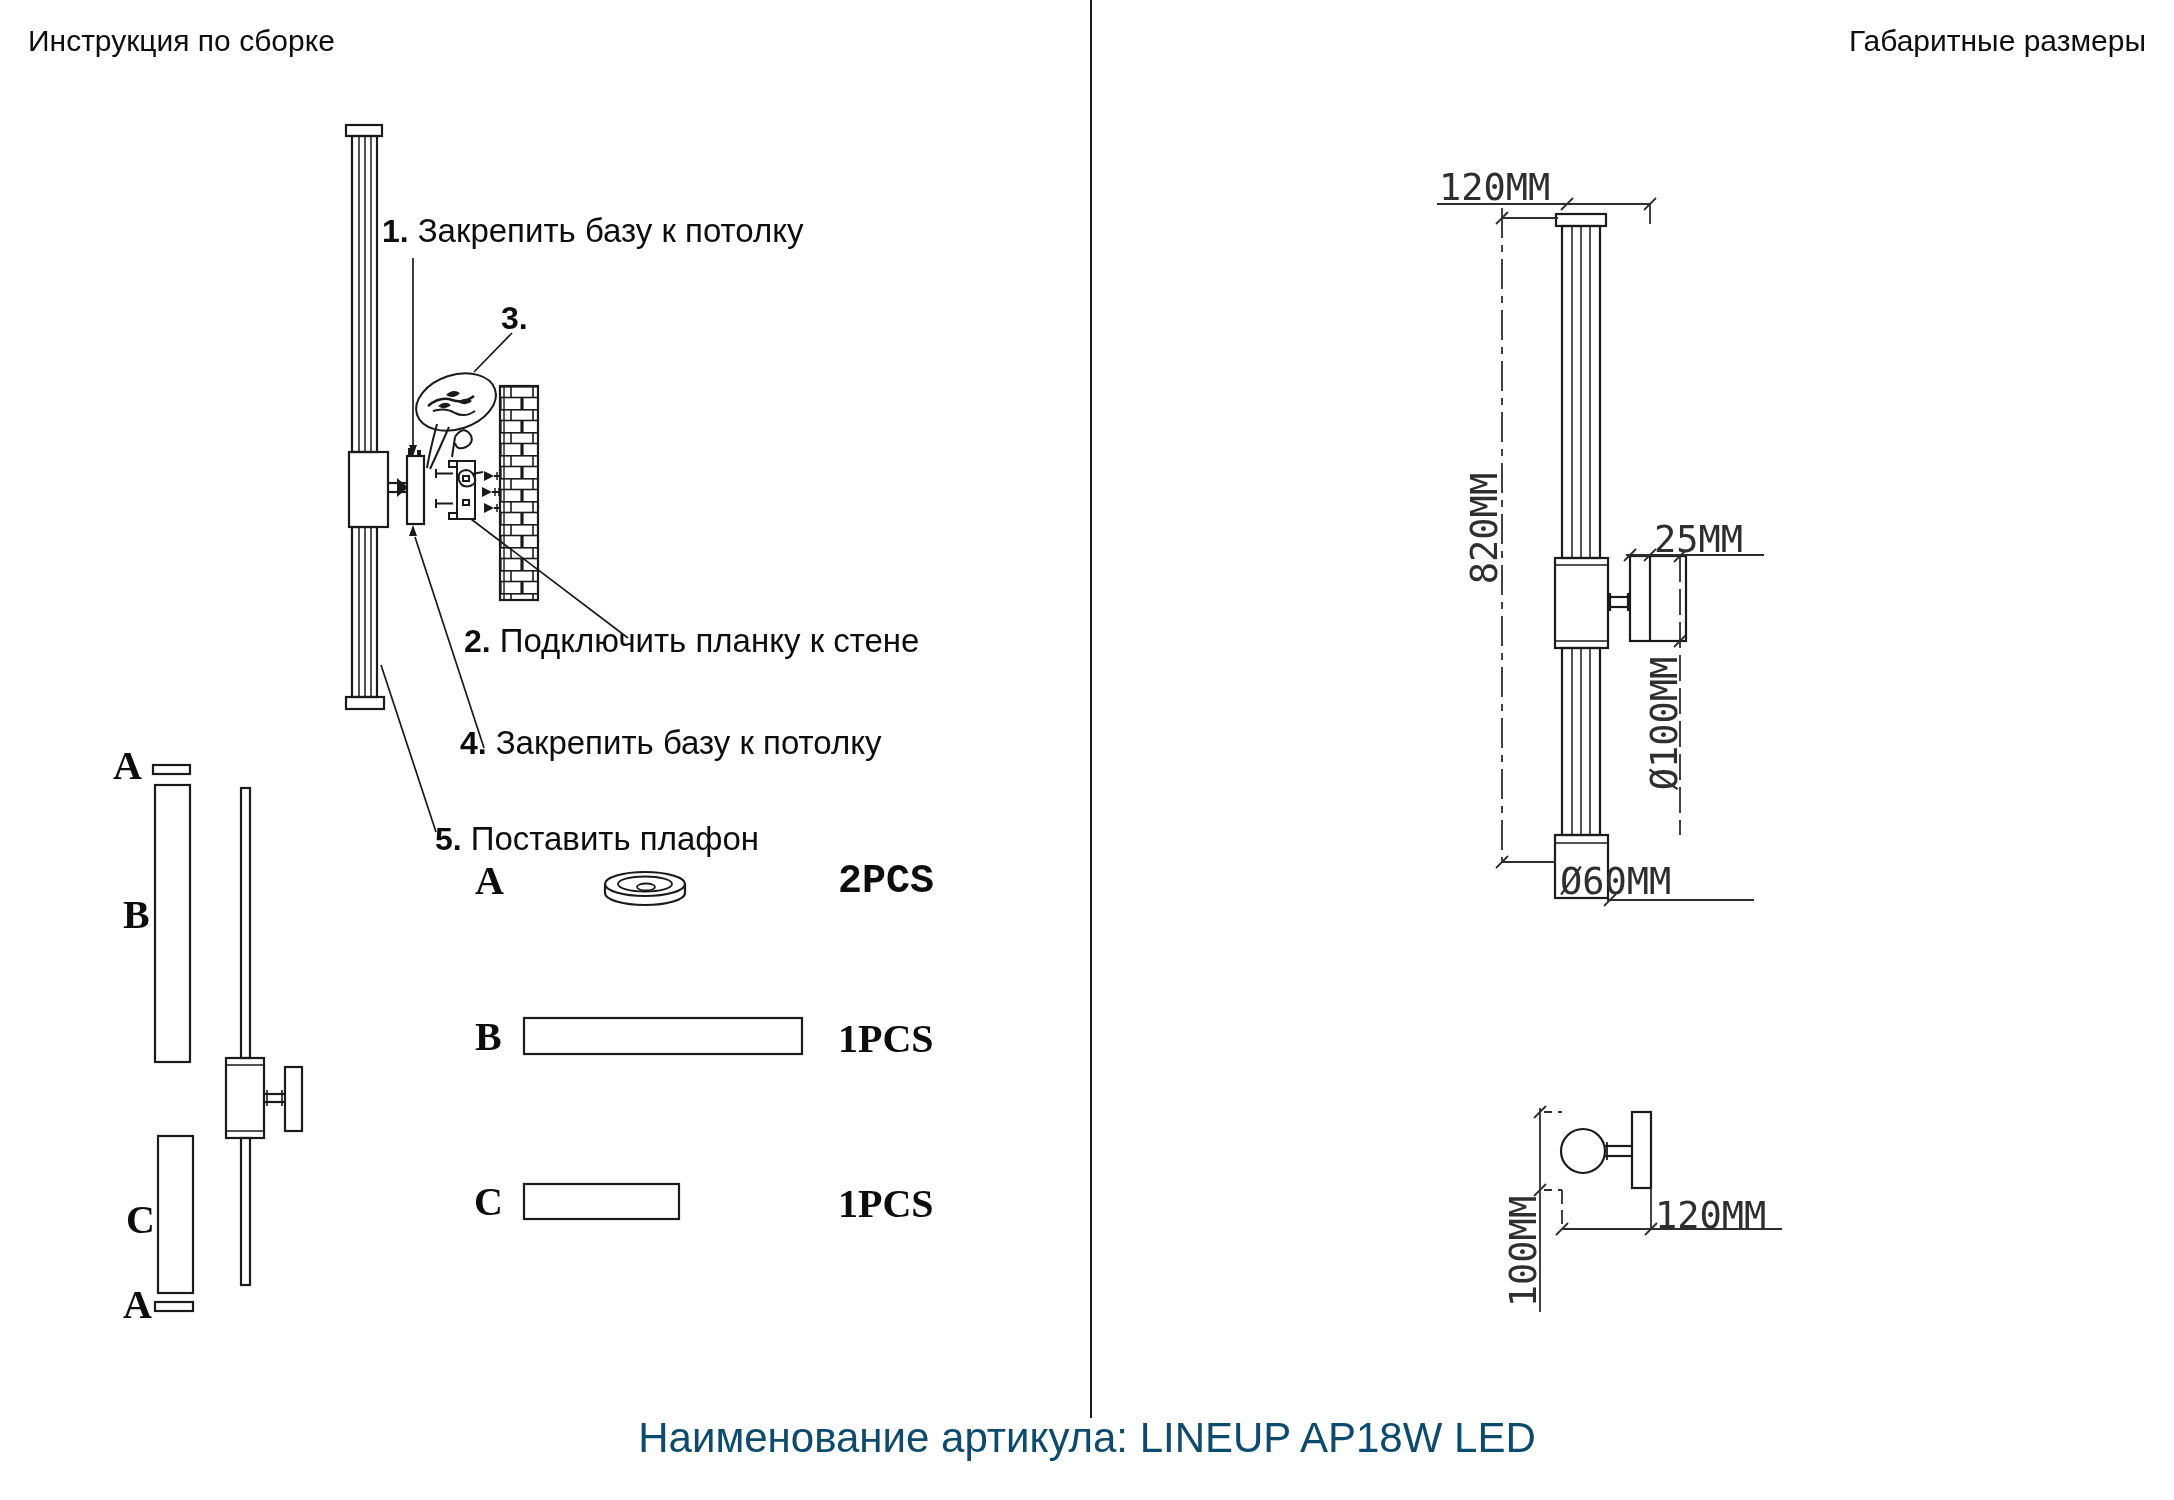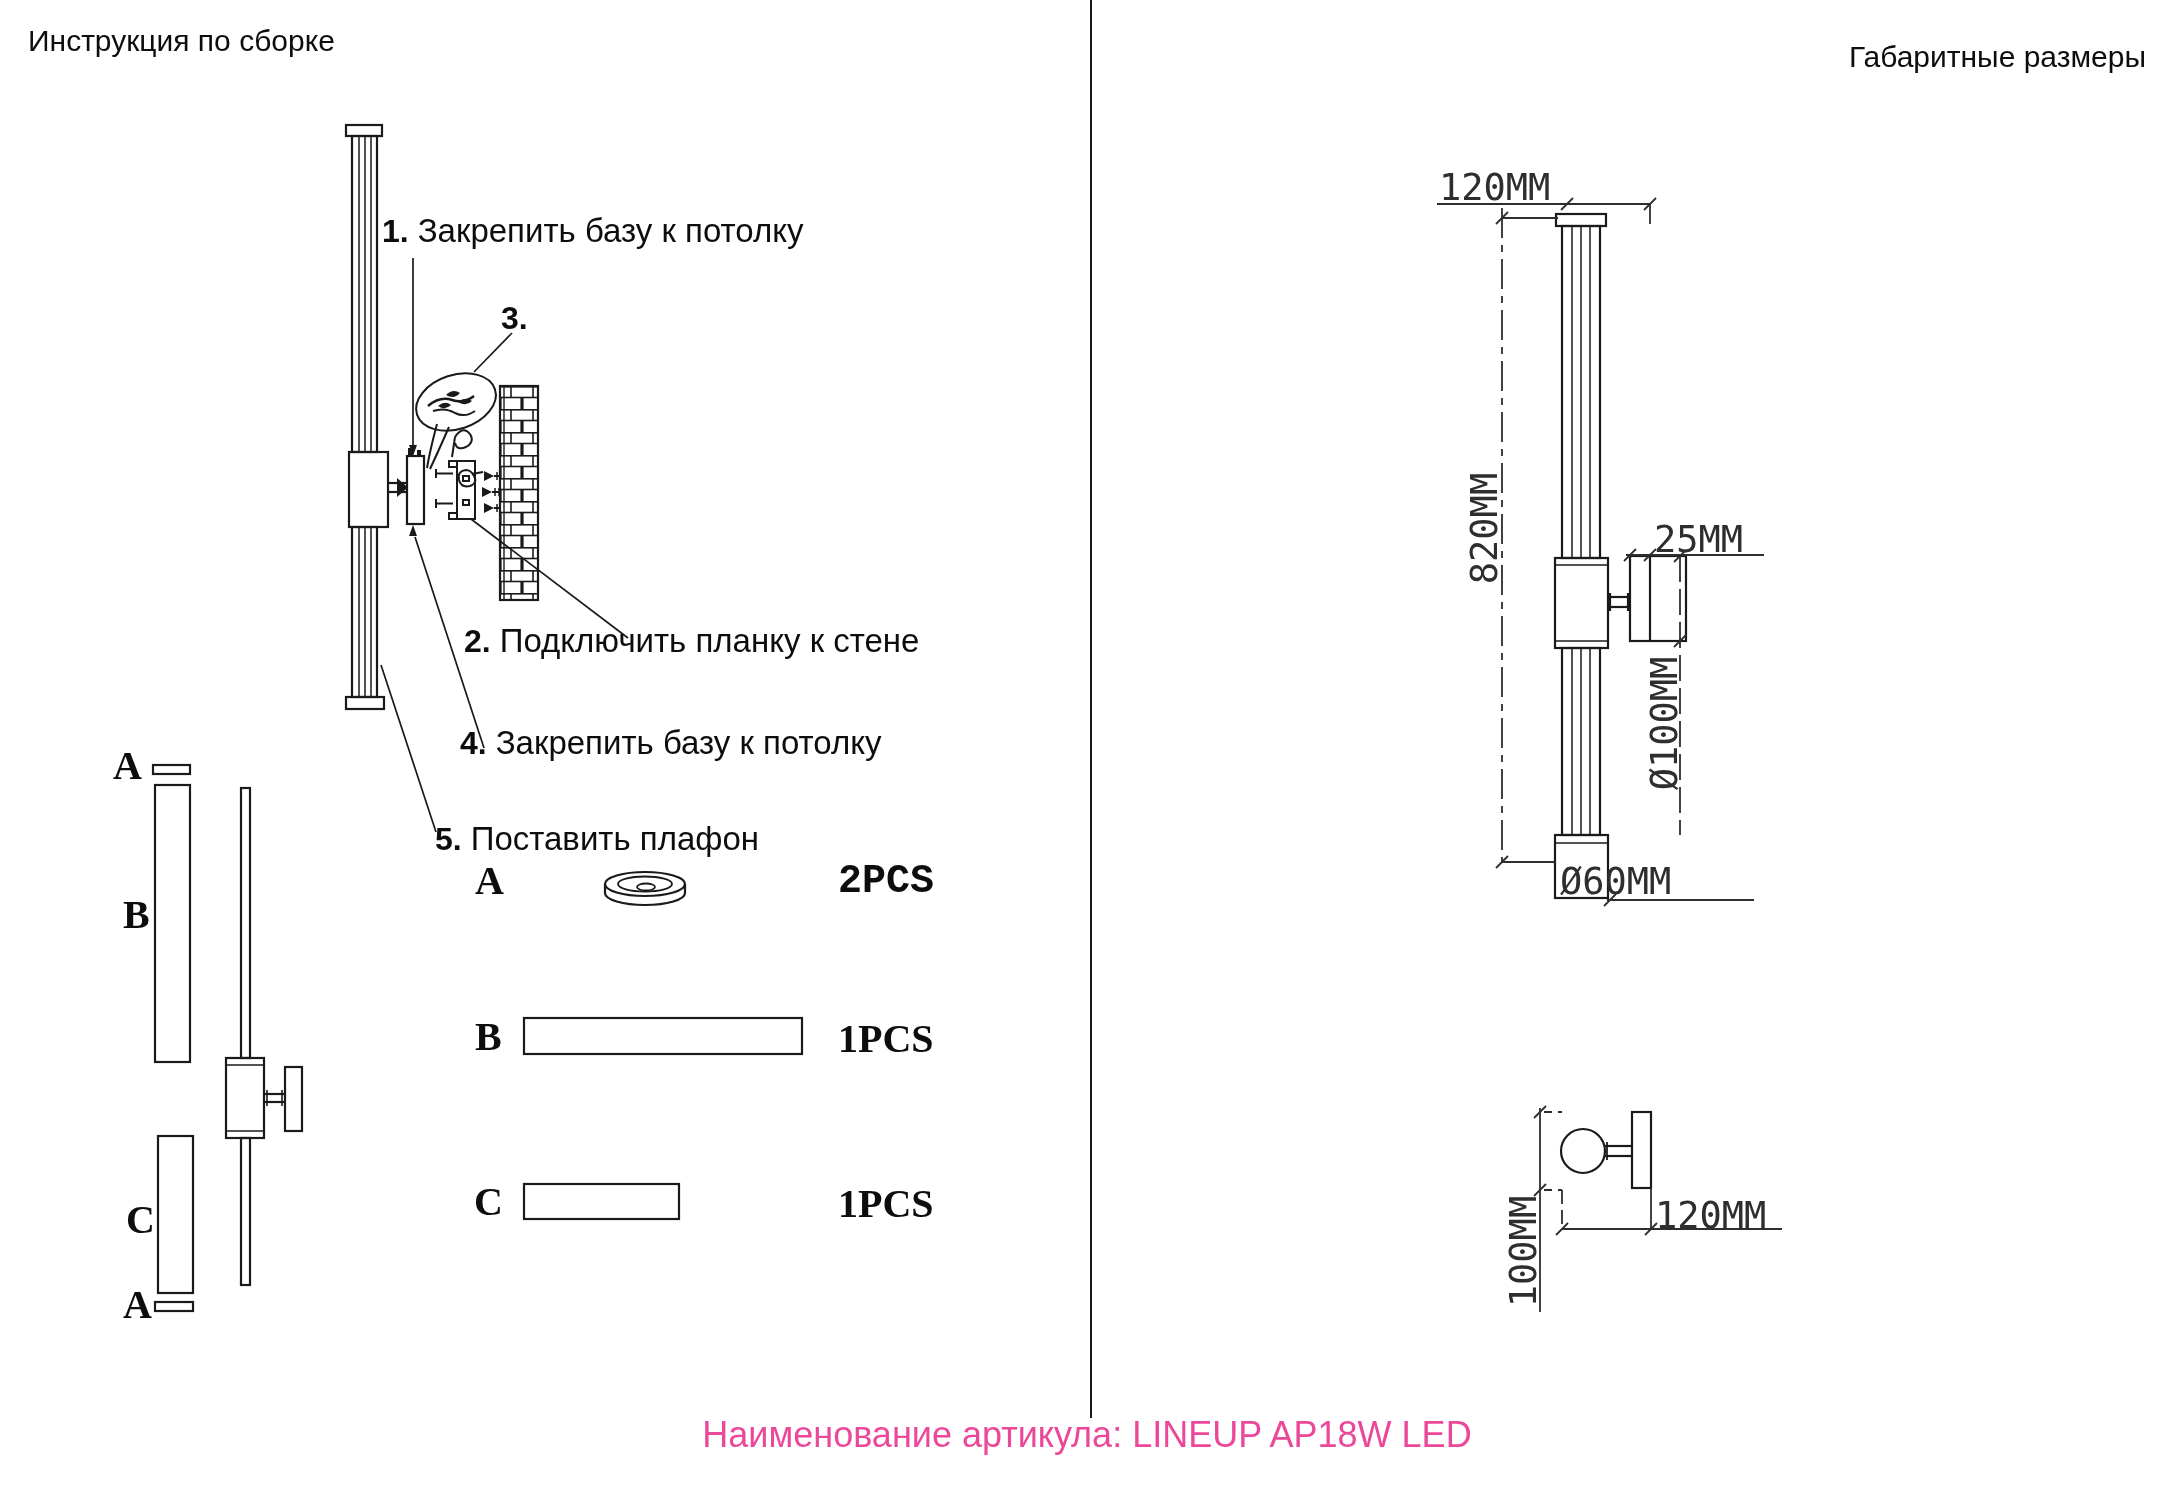--- a/index.html
+++ b/index.html
@@ -29,22 +29,22 @@
   #part-b-qty{left:838px;top:1015px;}
   #part-c-label{left:474px;top:1178px;}
   #part-c-qty{left:838px;top:1180px;}
   #dim-120-top{left:1439px;top:166px;}
   #dim-820{left:1364px;top:507px;}
   #dim-25{left:1654px;top:518px;}
   #dim-d100{left:1544px;top:702px;}
   #dim-d60{left:1560px;top:860px;}
   #dim-100-side{left:1403px;top:1230px;}
   #dim-120-side{left:1655px;top:1194px;}
-  #footer{left:0;right:0;top:1414px;text-align:center;font-size:36px;color:#ec4899;}
-  #title-right{right:28px;top:40px;}
+  #footer{left:0;right:0;top:1414px;text-align:center;font-size:42px;color:#0c4a6e;}
+  #title-right{right:28px;top:24px;}
   #title-left{left:28px;top:24px;}
 </style>
 </head>
 <body>
 
 <div id="page">
 
   <svg id="lineart" width="2174" height="1500" viewBox="0 0 2174 1500">
     <defs>
       <pattern id="brick" x="500" y="386" width="22" height="23" patternUnits="userSpaceOnUse">

